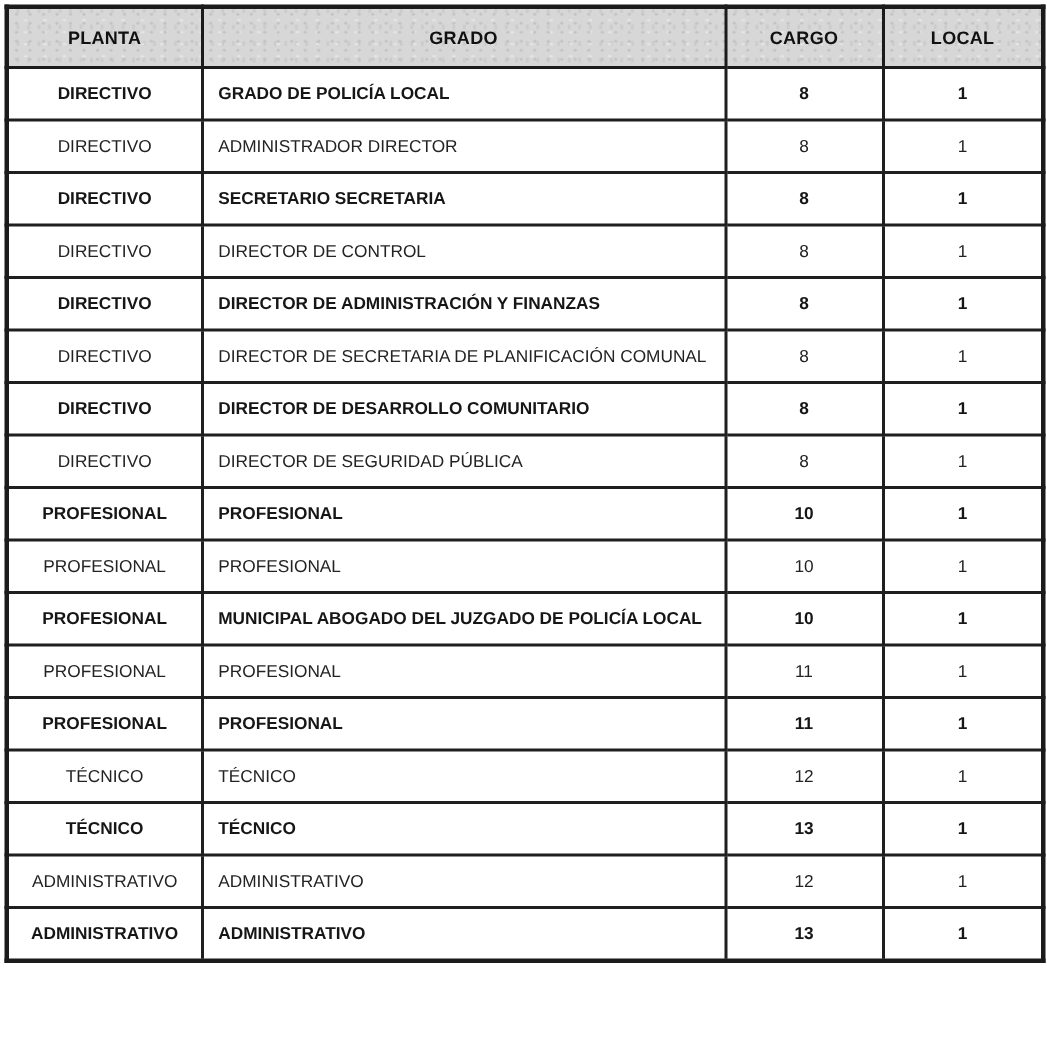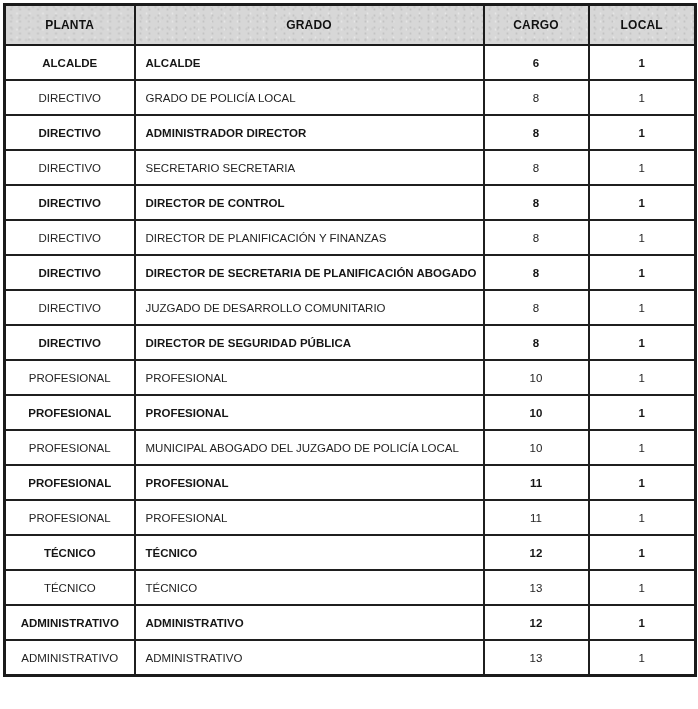--- a/index.html
+++ b/index.html
@@ -80,26 +80,20 @@
   <thead>
     <tr>
         <th>PLANTA</th>
         <th>GRADO</th>
         <th>CARGO</th>
         <th>LOCAL</th>
       </tr>
   </thead>
   <tbody>
       <tr>
-        <td>ALCALDE</td>
-        <td>ALCALDE</td>
-        <td>6</td>
-        <td>1</td>
-      </tr>
-      <tr>
         <td>DIRECTIVO</td>
         <td>GRADO DE POLICÍA LOCAL</td>
         <td>8</td>
         <td>1</td>
       </tr>
       <tr>
         <td>DIRECTIVO</td>
         <td>ADMINISTRADOR DIRECTOR</td>
         <td>8</td>
         <td>1</td>
@@ -111,33 +105,33 @@
         <td>1</td>
       </tr>
       <tr>
         <td>DIRECTIVO</td>
         <td>DIRECTOR DE CONTROL</td>
         <td>8</td>
         <td>1</td>
       </tr>
       <tr>
         <td>DIRECTIVO</td>
-        <td>DIRECTOR DE PLANIFICACIÓN Y FINANZAS</td>
+        <td>DIRECTOR DE ADMINISTRACIÓN Y FINANZAS</td>
         <td>8</td>
         <td>1</td>
       </tr>
       <tr>
         <td>DIRECTIVO</td>
-        <td>DIRECTOR DE SECRETARIA DE PLANIFICACIÓN ABOGADO</td>
+        <td>DIRECTOR DE SECRETARIA DE PLANIFICACIÓN COMUNAL</td>
         <td>8</td>
         <td>1</td>
       </tr>
       <tr>
         <td>DIRECTIVO</td>
-        <td>JUZGADO DE DESARROLLO COMUNITARIO</td>
+        <td>DIRECTOR DE DESARROLLO COMUNITARIO</td>
         <td>8</td>
         <td>1</td>
       </tr>
       <tr>
         <td>DIRECTIVO</td>
         <td>DIRECTOR DE SEGURIDAD PÚBLICA</td>
         <td>8</td>
         <td>1</td>
       </tr>
       <tr>

